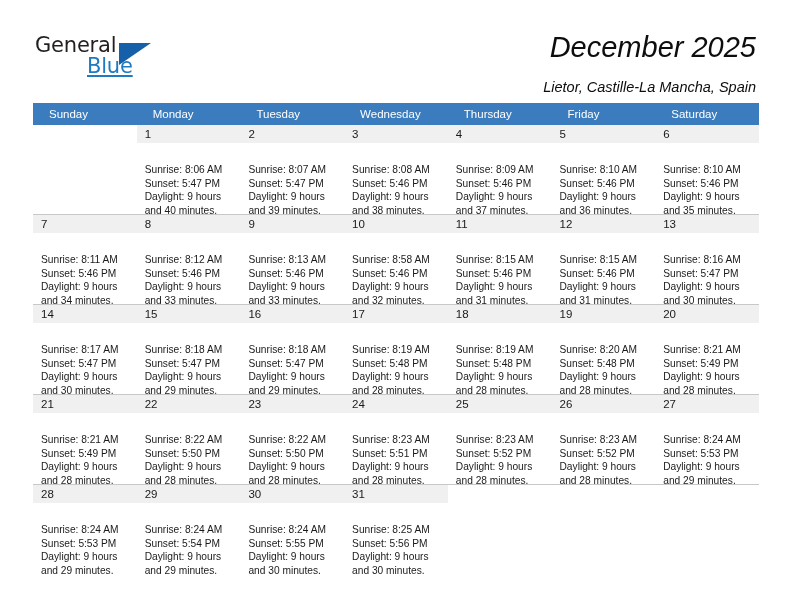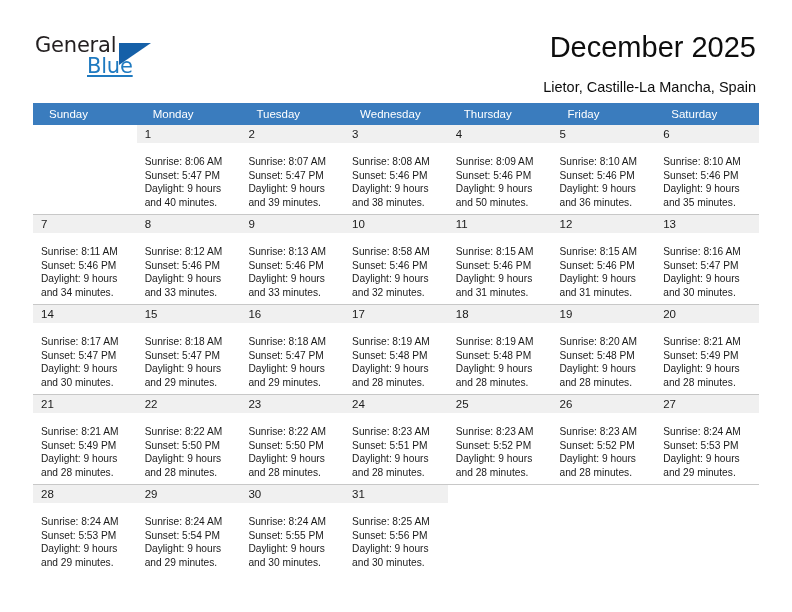--- a/index.html
+++ b/index.html
@@ -65,20 +65,21 @@
     height: 0;
     border-left: 32px solid #1560a8;
     border-bottom: 22px solid transparent;
   }
 
   .title-block {
     position: absolute;
     right: 36px;
     top: 30px;
     text-align: right;
+    font-style: italic;
   }
   .cal-title {
     font-size: 29px;
     font-weight: 400;
     color: #0d0d0d;
     line-height: 34px;
     white-space: nowrap;
   }
   .cal-subtitle {
     margin-top: 14px;
@@ -131,21 +132,21 @@
     height: 18px;
     line-height: 18px;
     padding-left: 8px;
     font-size: 11.5px;
     color: #1a1a1a;
   }
   .daycell.blank .daynum-band {
     background: transparent;
   }
   .dayinfo {
-    padding: 12px 6px 0 8px;
+    padding: 20px 6px 0 8px;
     font-size: 10.2px;
     line-height: 13.6px;
     color: #1a1a1a;
   }
   .dayinfo div {
     white-space: nowrap;
   }
 </style>
 </head>
 <body>
@@ -220,21 +221,21 @@
                 </div>
               </div>
             </td>
             <td>
               <div class="daycell">
                 <div class="daynum-band">4</div>
                 <div class="dayinfo">
                   <div>Sunrise: 8:09 AM</div>
                   <div>Sunset: 5:46 PM</div>
                   <div>Daylight: 9 hours</div>
-                  <div>and 50 minutes.</div>
+                  <div>and 37 minutes.</div>
                 </div>
               </div>
             </td>
             <td>
               <div class="daycell">
                 <div class="daynum-band">5</div>
                 <div class="dayinfo">
                   <div>Sunrise: 8:10 AM</div>
                   <div>Sunset: 5:46 PM</div>
                   <div>Daylight: 9 hours</div>

